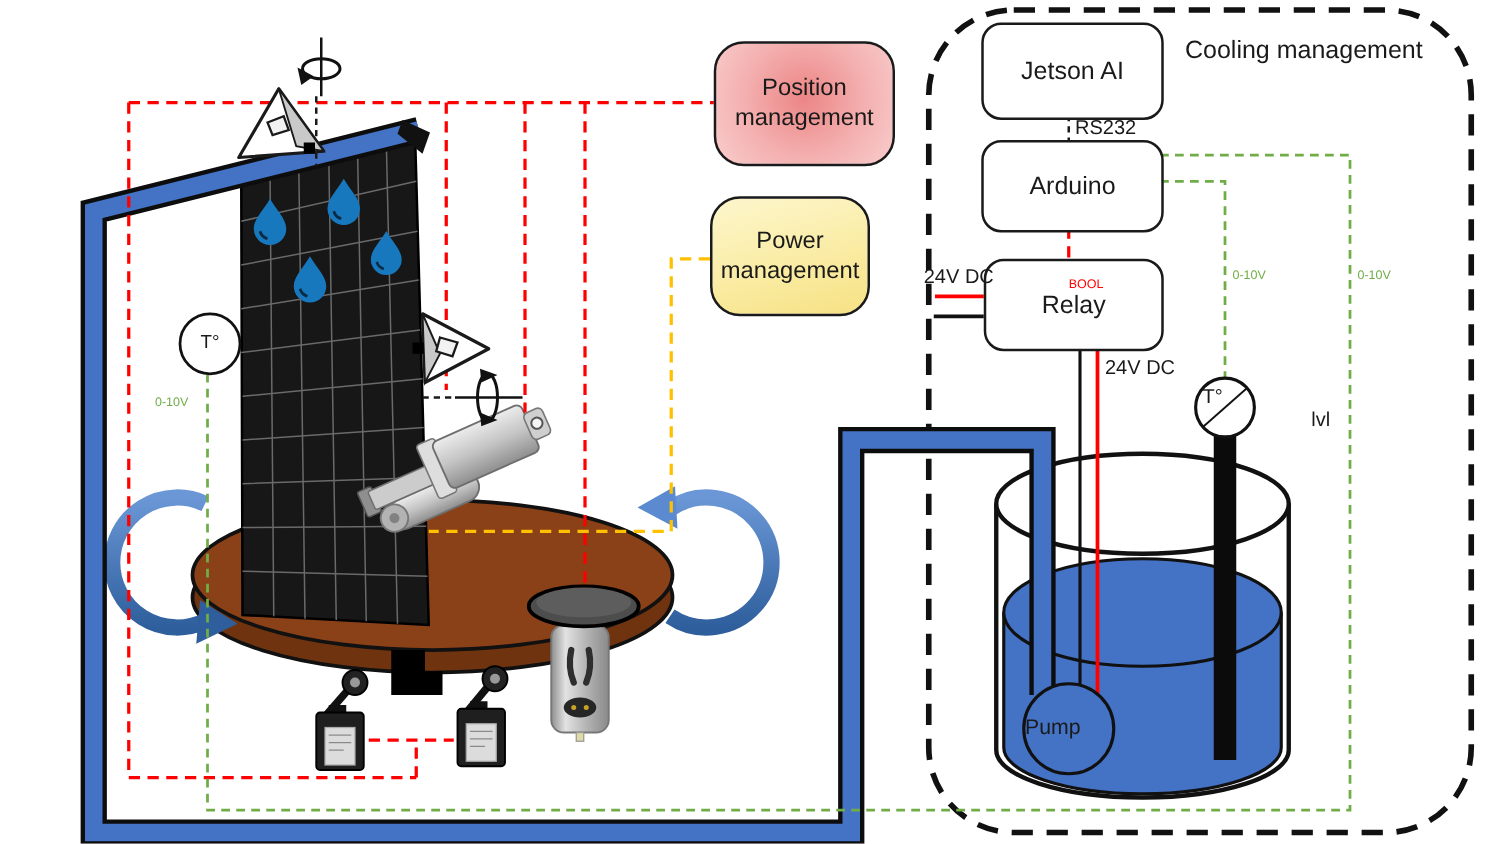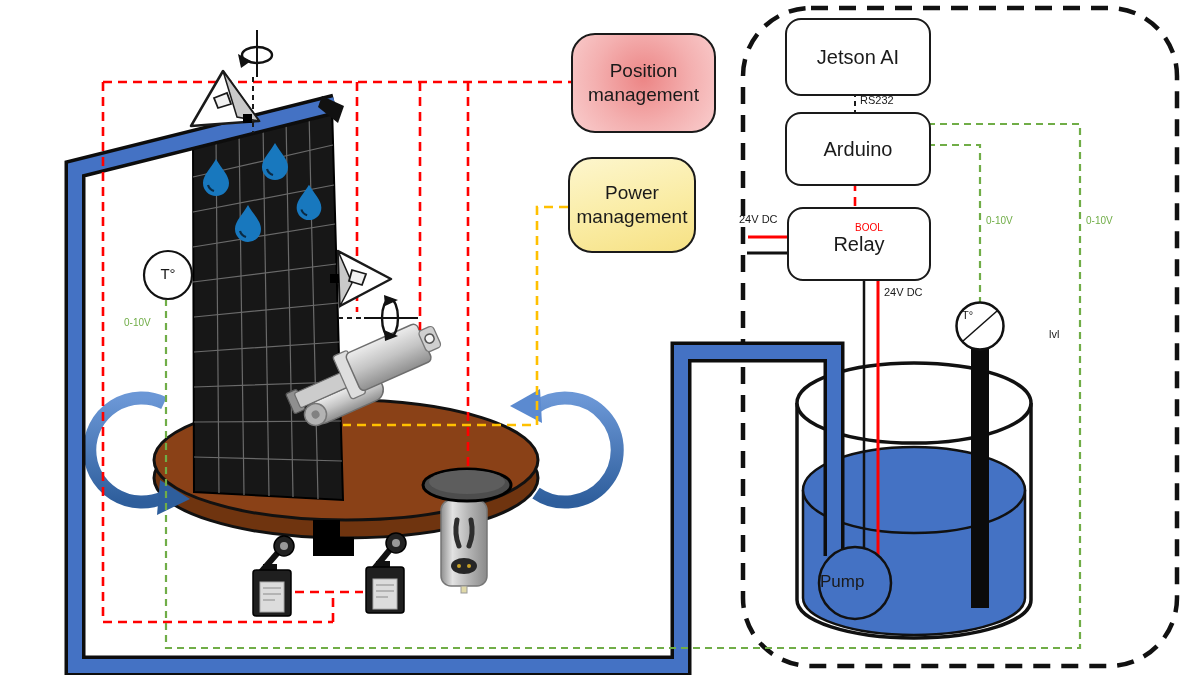--- a/index.html
+++ b/index.html
@@ -17,21 +17,21 @@
   .pipe-o{stroke:#0d0d0d;stroke-width:21;fill:none;stroke-linejoin:miter;}
   .pipe-i{stroke:var(--water_blue,#4472C4);stroke-width:14;fill:none;stroke-linejoin:miter;}
   .outl{stroke:#111;fill:#fff;}
 
   
   .box{position:absolute;display:flex;align-items:center;justify-content:center;text-align:center;
        border:2.2px solid #1a1a1a;background:#fff;border-radius:16px;font-size:20px;line-height:1.25;}
   .mgmt{border-radius:24px;font-size:19px;}
   #pos-box{background:radial-gradient(circle at 50% 45%, #ec8585 0%, #f4b0b0 55%, #f9cdcd 100%);}
   #pow-box{background:linear-gradient(165deg,#fdf6cd 0%,#faeca4 55%,#f6e184 100%);}
-  .lbl{position:absolute;font-size:11px;white-space:nowrap;}
+  .lbl{position:absolute;font-size:16px;white-space:nowrap;}
   .grn-t{color:var(--signal_green,#70AD47);font-size:10px;}
   .red-t{color:var(--signal_red,#f00);}
   .title{font-size:20px;}
 </style>
 </head>
 <body>
 
 <div id="stage">
 
 <svg id="gfx" width="1200" height="675" viewBox="0 0 1200 675">
@@ -210,20 +210,21 @@
 <div class="box" id="arduino-box" style="left:785px;top:112px;width:142px;height:70px;">
   <span>Arduino</span>
 </div>
 <div class="box mgmt" id="pos-box" style="left:571px;top:33px;width:145px;height:100px;padding:0 12px;box-sizing:border-box;">
   <span>Position management</span>
 </div>
 <div class="box mgmt" id="pow-box" style="left:568px;top:157px;width:128px;height:96px;padding:0 12px;box-sizing:border-box;">
   <span>Power management</span>
 </div>
 
+<div class="lbl title" style="left:948px;top:29px;">Cooling management</div>
 <div class="lbl" style="left:860px;top:94px;">RS232</div>
 <div class="lbl red-t" style="left:855px;top:186px;font-size:10px;margin-top:36px;">BOOL</div>
 <div class="lbl" style="left:739px;top:213px;">24V DC</div>
 <div class="lbl" style="left:884px;top:286px;">24V DC</div>
 <div class="lbl grn-t" style="left:124px;top:317px;">0-10V</div>
 <div class="lbl grn-t" style="left:986px;top:215px;">0-10V</div>
 <div class="lbl grn-t" style="left:1086px;top:215px;">0-10V</div>
 <div class="lbl" style="left:820px;top:572px;width:70px;text-align:left;font-size:17px;">Pump</div>
 <div class="lbl" style="left:144px;top:265px;width:48px;text-align:center;font-size:15px;">T°</div>
 <div class="lbl" style="left:962px;top:309px;">T°</div>

